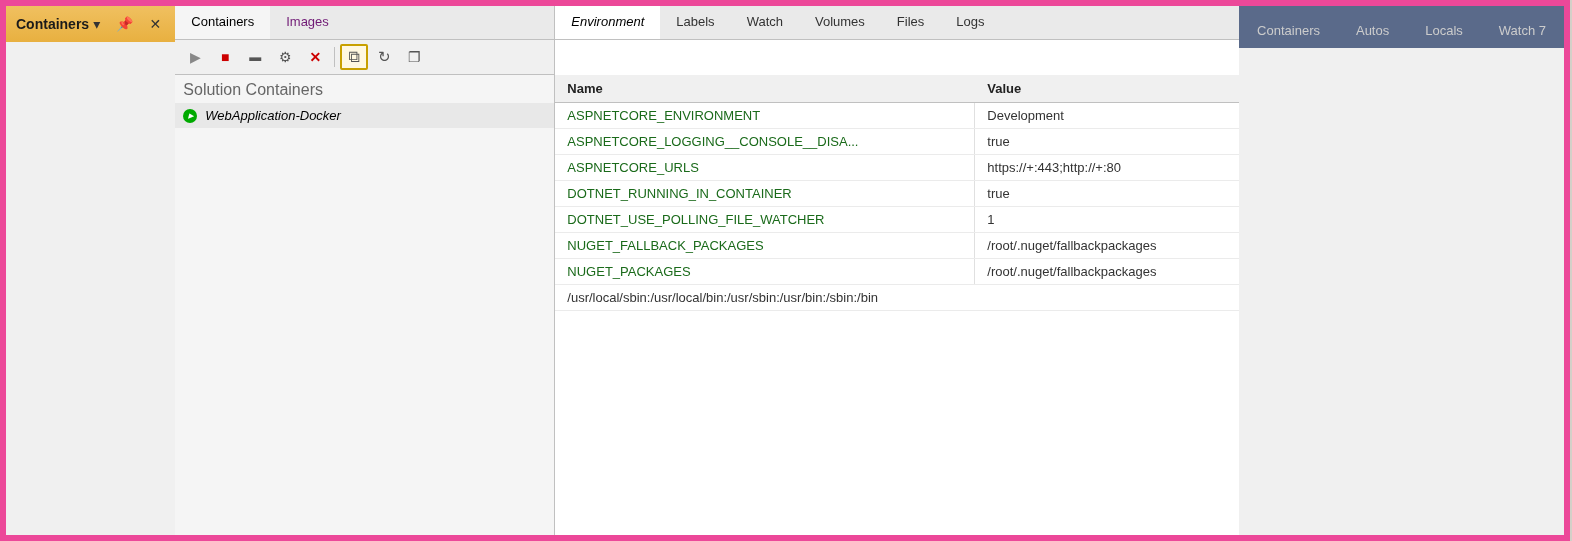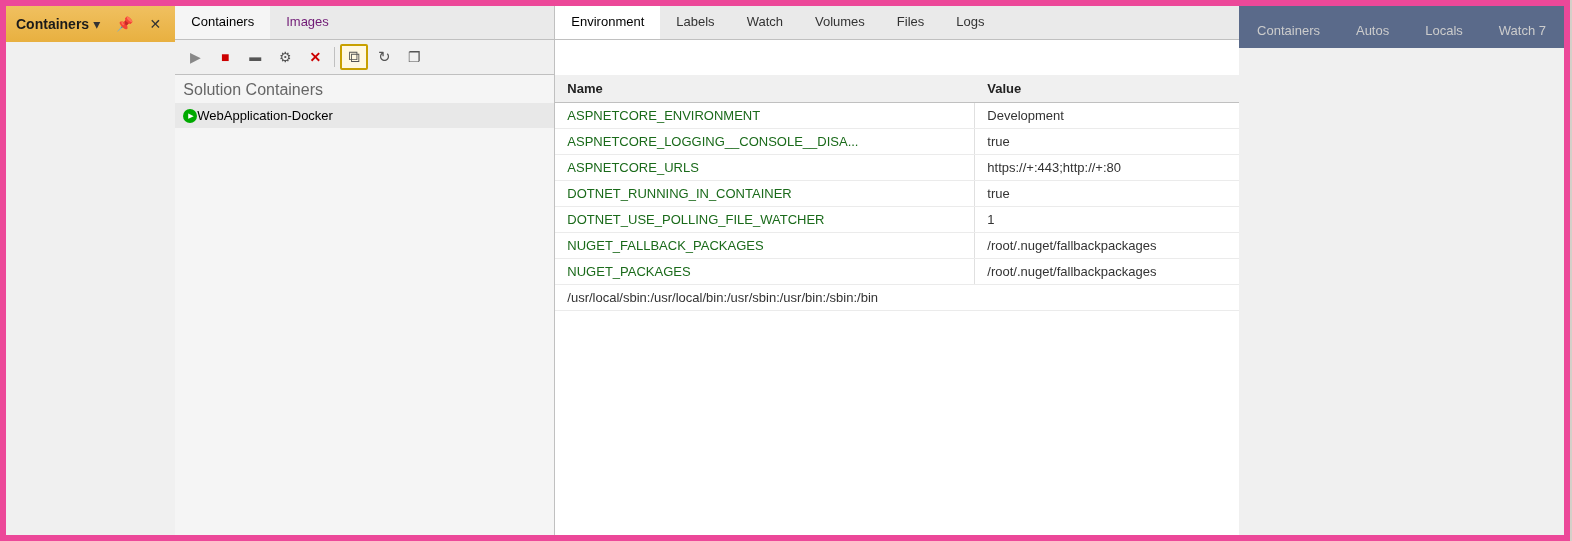--- a/index.html
+++ b/index.html
@@ -120,23 +120,24 @@
     .solution-section {
       padding: 6px 8px 4px;
       color: #666;
       font-size: 16px;
     }
 
     .container-item {
       display: flex;
       align-items: center;
       padding: 5px 8px;
-      gap: 0;
+      gap: 8px;
       cursor: pointer;
       background: #e8e8e8;
+      font-style: italic;
     }
 
     .run-indicator {
       width: 14px;
       height: 14px;
       border-radius: 50%;
       background: #00aa00;
       display: flex;
       align-items: center;
       justify-content: center;
@@ -172,20 +173,21 @@
       background: none;
       color: #333;
       border-bottom: 2px solid transparent;
     }
 
     .right-tab.active {
       background: #ffffff;
       color: #000;
       font-weight: 500;
       border-bottom: 2px solid #ffffff;
+      font-style: italic;
     }
 
     .env-header {
       display: flex;
       background: #f0f0f0;
       border-bottom: 1px solid #c0c0c0;
       font-weight: 600;
       color: #222;
       margin-top: 35px;
     }

